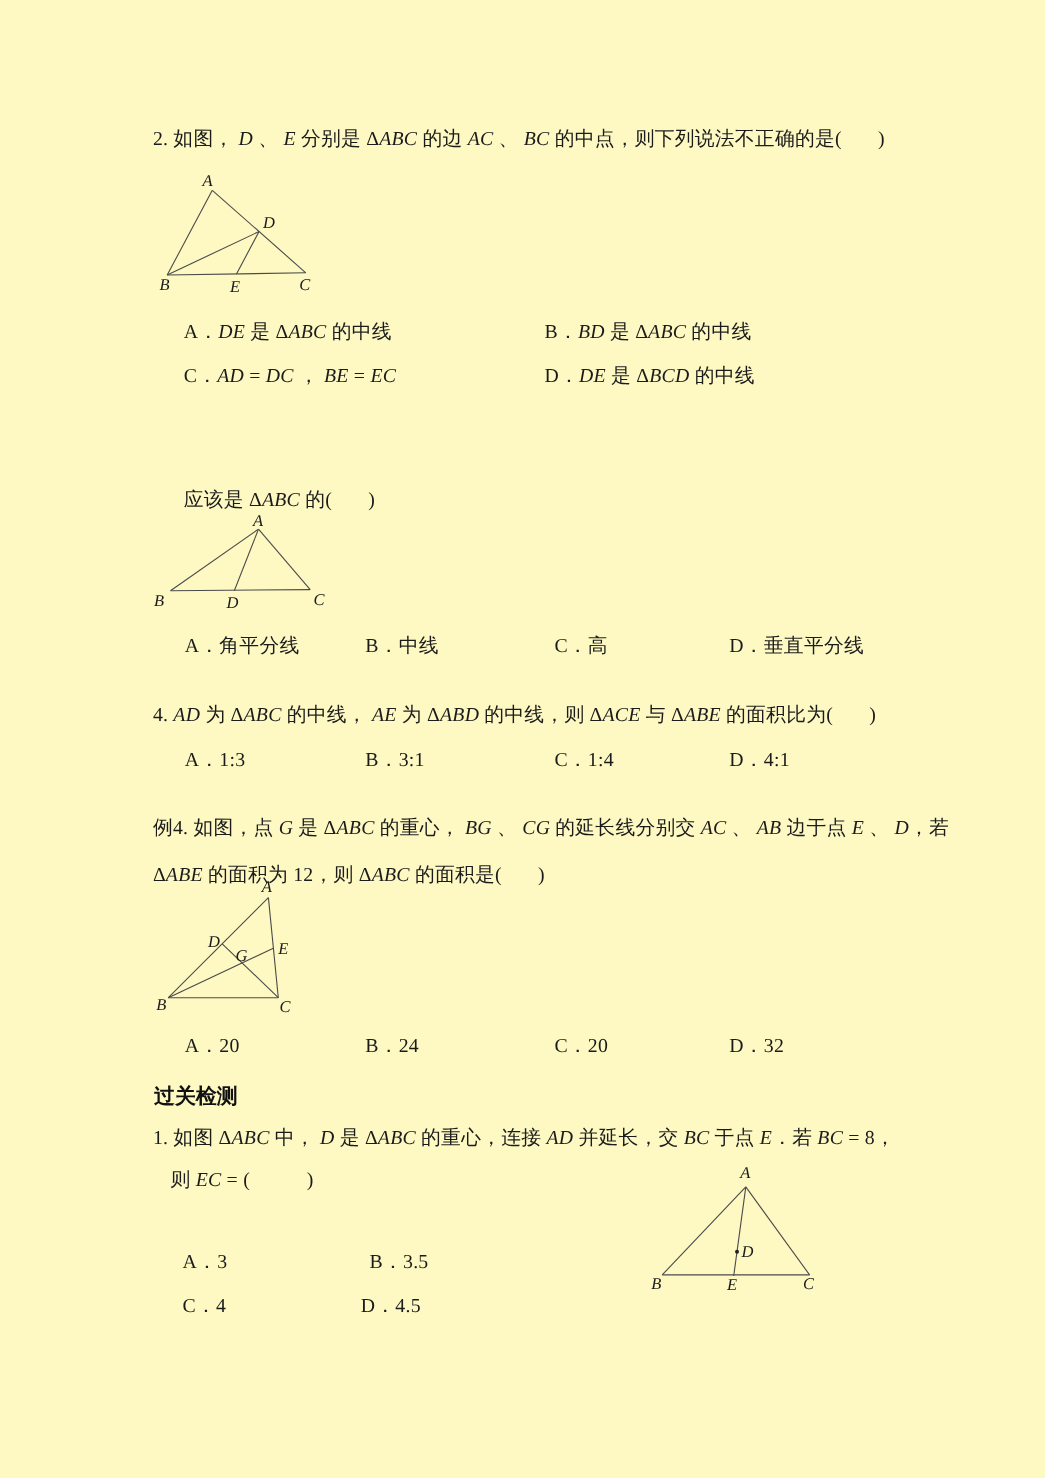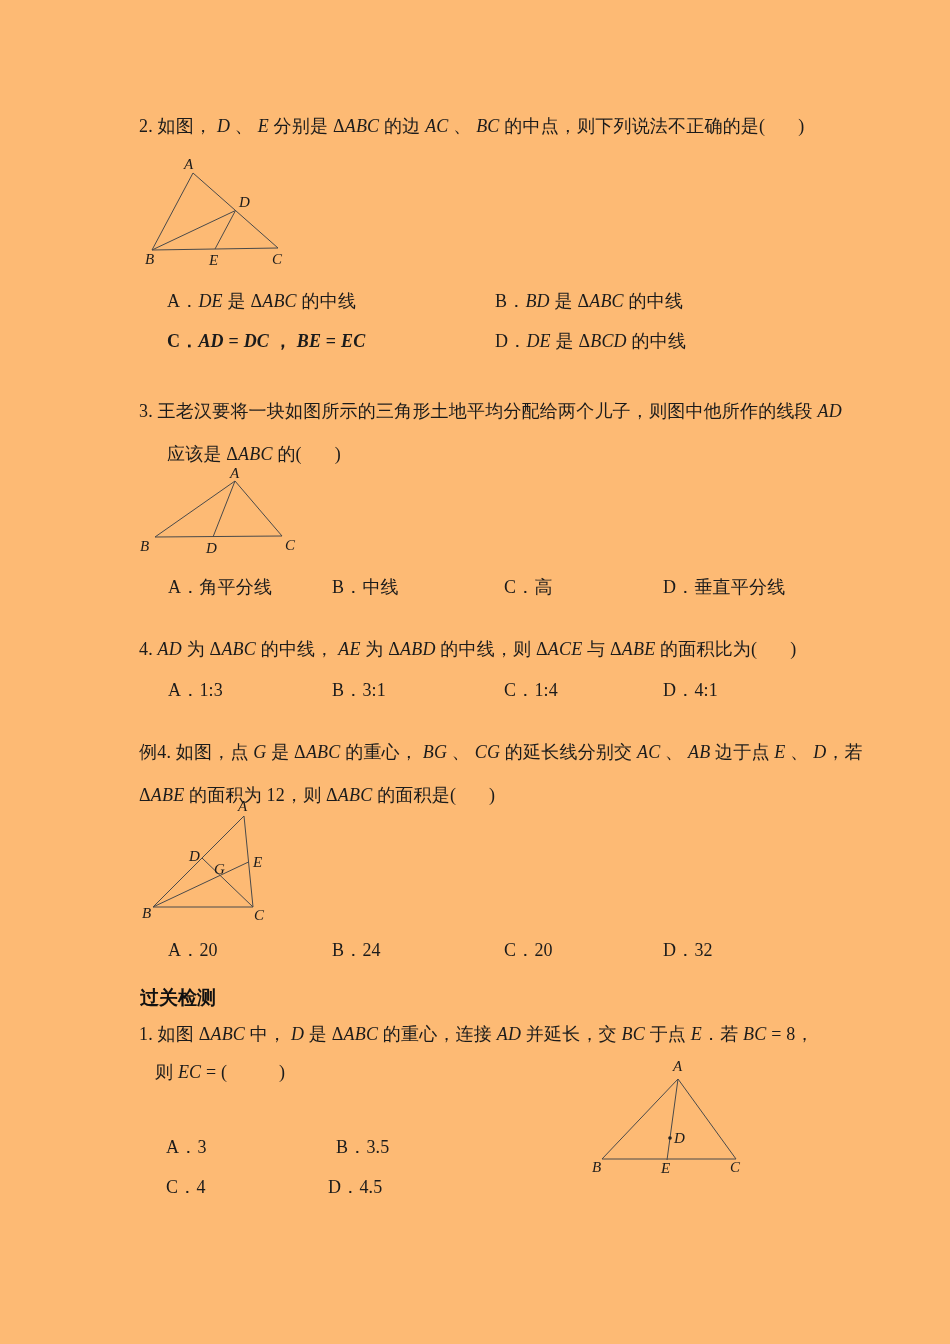--- a/index.html
+++ b/index.html
@@ -1,17 +1,17 @@
 <!DOCTYPE html>
 <html><head>
 <meta charset="utf-8">
 <style>
   html,body { margin:0; padding:0; background:#ffffff; }
   .page {
-    position:relative; width:950px; height:1344px; background:#fdba74;
+    position:relative; width:950px; height:1344px; background:#fef9c3;
     font-family:"Liberation Serif","DejaVu Serif",serif; color:#1b1b1b;
     overflow:hidden;
   }
   .line {
     position:absolute; font-size:18px; line-height:25px; white-space:nowrap;
     letter-spacing:0.2px;
   }
   .heading {
     position:absolute; font-size:19px; line-height:24px; font-weight:bold;
     font-family:"Liberation Sans","DejaVu Sans",sans-serif; color:#111;
@@ -39,24 +39,23 @@
     <line x1="95.5" y1="54.5" x2="75" y2="93"></line>
     <text class="vlabel" x="44" y="13">A</text>
     <text class="vlabel" x="5" y="108">B</text>
     <text class="vlabel" x="132" y="108">C</text>
     <text class="vlabel" x="99" y="51">D</text>
     <text class="vlabel" x="69" y="109">E</text>
   </svg>
 
   <div class="line" style="left:167px; top:289px;"><span>A．</span><span class="it">DE</span><span> 是 Δ</span><span class="it">ABC</span><span> 的中线</span></div>
   <div class="line" style="left:495px; top:289px;"><span>B．</span><span class="it">BD</span><span> 是 Δ</span><span class="it">ABC</span><span> 的中线</span></div>
-  <div class="line" style="left:167px; top:329px;font-weight:bold;"><span>C．</span><span class="it">AD</span><span> = </span><span class="it">DC</span><span> ， </span><span class="it">BE</span><span> = </span><span class="it">EC</span></div>
+  <div class="line" style="left:167px; top:329px;"><span>C．</span><span class="it">AD</span><span> = </span><span class="it">DC</span><span> ， </span><span class="it">BE</span><span> = </span><span class="it">EC</span></div>
   <div class="line" style="left:495px; top:329px;"><span>D．</span><span class="it">DE</span><span> 是 Δ</span><span class="it">BCD</span><span> 的中线</span></div>
 
-  <div class="line" style="left:139px; top:399px;"><span>3. 王老汉要将一块如图所示的三角形土地平均分配给两个儿子，则图中他所作的线段 </span><span class="it">AD</span></div>
   <div class="line" style="left:167px; top:442px;"><span>应该是 Δ</span><span class="it">ABC</span><span> 的(&nbsp;&nbsp;&nbsp;&nbsp;&nbsp;&nbsp;&nbsp;)</span></div>
 
   <svg class="diagram" style="left:130px; top:468px;" width="200" height="95" viewBox="0 0 200 95">
     <line x1="105" y1="13" x2="25" y2="69"></line>
     <line x1="105" y1="13" x2="152" y2="68"></line>
     <line x1="25" y1="69" x2="152" y2="68"></line>
     <line x1="105" y1="13" x2="83" y2="69"></line>
     <text class="vlabel" x="100" y="10">A</text>
     <text class="vlabel" x="10" y="83">B</text>
     <text class="vlabel" x="155" y="82">C</text>

